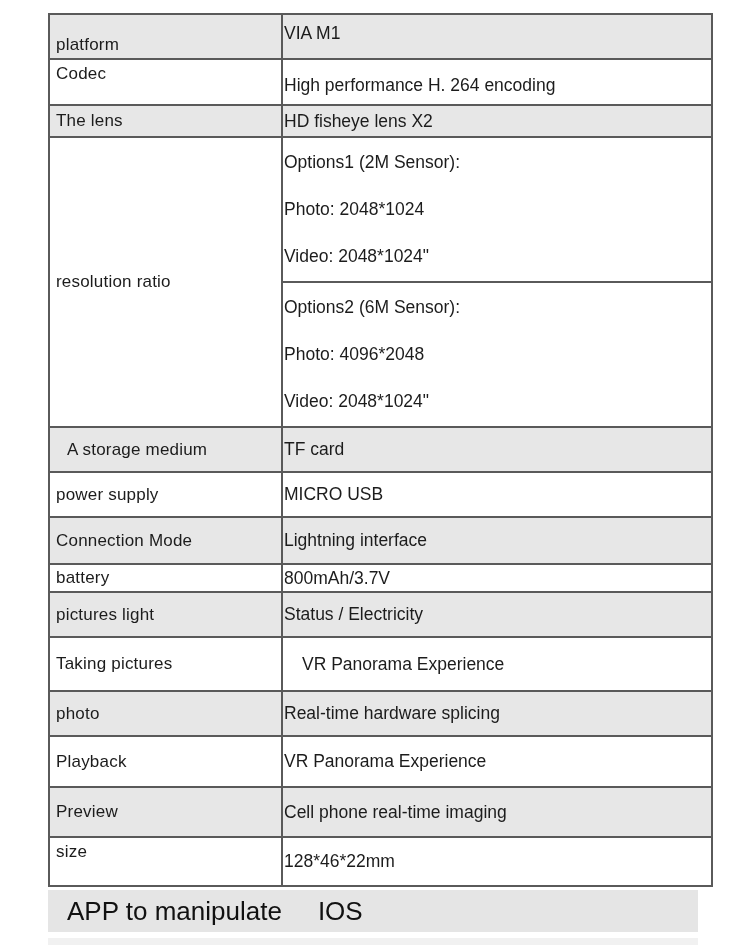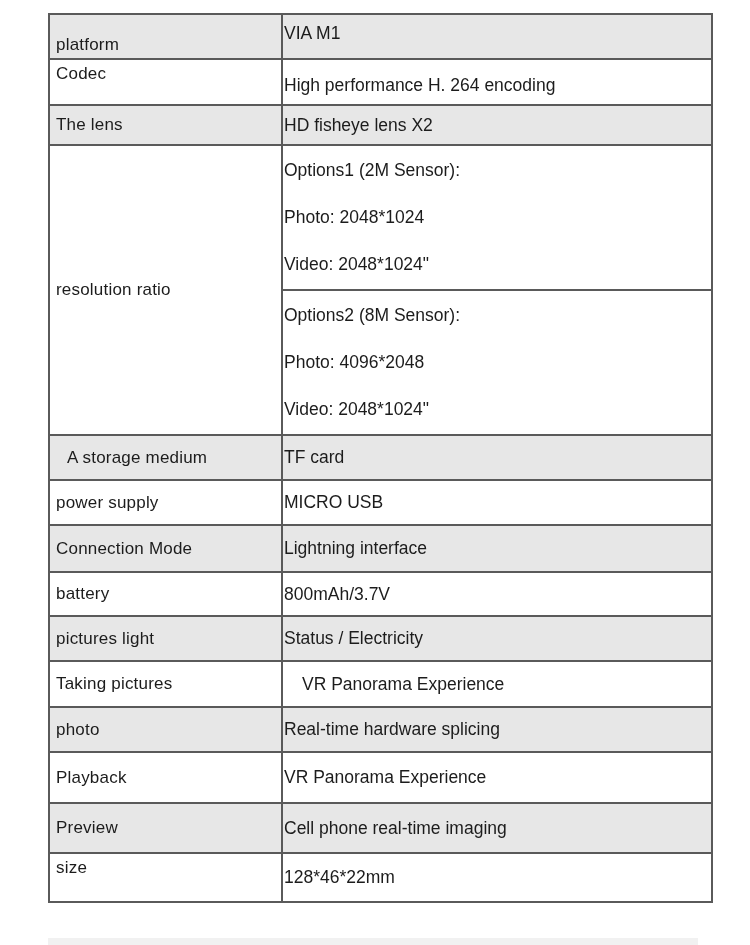--- a/index.html
+++ b/index.html
@@ -29,24 +29,24 @@
     letter-spacing:0.2px;
   }
   td.val{
     width:426px;
     font-size:17.5px;
   }
   tr.shade td{background:#e7e7e7;}
   tr.plain td{background:#ffffff;border-radius:16px;}
 
   
-  tr.r0{height:45px;}  tr.r1{height:46px;}  tr.r2{height:40px;}
+  tr.r0{height:45px;}  tr.r1{height:46px;}  tr.r2{height:32px;}
   tr.res1{height:136px;} tr.res2{height:138px;}
   tr.b0{height:45px;} tr.b1{height:45px;} tr.b2{height:47px;}
-  tr.b3{height:44px;} tr.b4{height:45px;} tr.b5{height:46px;}
+  tr.b3{height:28px;} tr.b4{height:45px;} tr.b5{height:54px;}
   tr.b6{height:45px;} tr.b7{height:51px;} tr.b8{height:50px;}
   tr.b9{height:49px;}
 
   
   tr.r0 td.lbl{vertical-align:bottom;padding-bottom:3px;}
   tr.r0 td.val{vertical-align:top;padding-top:8px;}
   tr.r1 td.lbl{vertical-align:top;padding-top:4px;}
   tr.r1 td.val{vertical-align:bottom;padding-bottom:8px;}
   tr.b9 td.lbl{vertical-align:top;padding-top:4px;}
   tr.b0 td.lbl{padding-left:17px;}
@@ -98,21 +98,21 @@
     <tr class="res1 plain">
       <td class="lbl" rowspan="2">resolution ratio</td>
       <td class="val res">
         <div class="resline">Options1 (2M Sensor):</div>
         <div class="resline">Photo: 2048*1024</div>
         <div class="resline">Video: 2048*1024"</div>
       </td>
     </tr>
     <tr class="res2 plain">
       <td class="val res">
-        <div class="resline">Options2 (8M Sensor):</div>
+        <div class="resline">Options2 (6M Sensor):</div>
         <div class="resline">Photo: 4096*2048</div>
         <div class="resline">Video: 2048*1024"</div>
       </td>
     </tr>
 
     <tr class="b0 shade">
       <td class="lbl">A storage medium</td>
       <td class="val">TF card</td>
     </tr>
     <tr class="b1 plain">
@@ -147,15 +147,19 @@
       <td class="lbl">Preview</td>
       <td class="val">Cell phone real-time imaging</td>
     </tr>
     <tr class="b9 plain">
       <td class="lbl">size</td>
       <td class="val">128*46*22mm</td>
     </tr>
   </tbody>
     </table>
 
+  <div class="footer-bar">
+    <span class="app-label">APP to manipulate</span>
+    <span class="os-value">IOS</span>
+  </div>
   <div class="footer-strip"></div>
 
 </div>
 
 </body></html>

